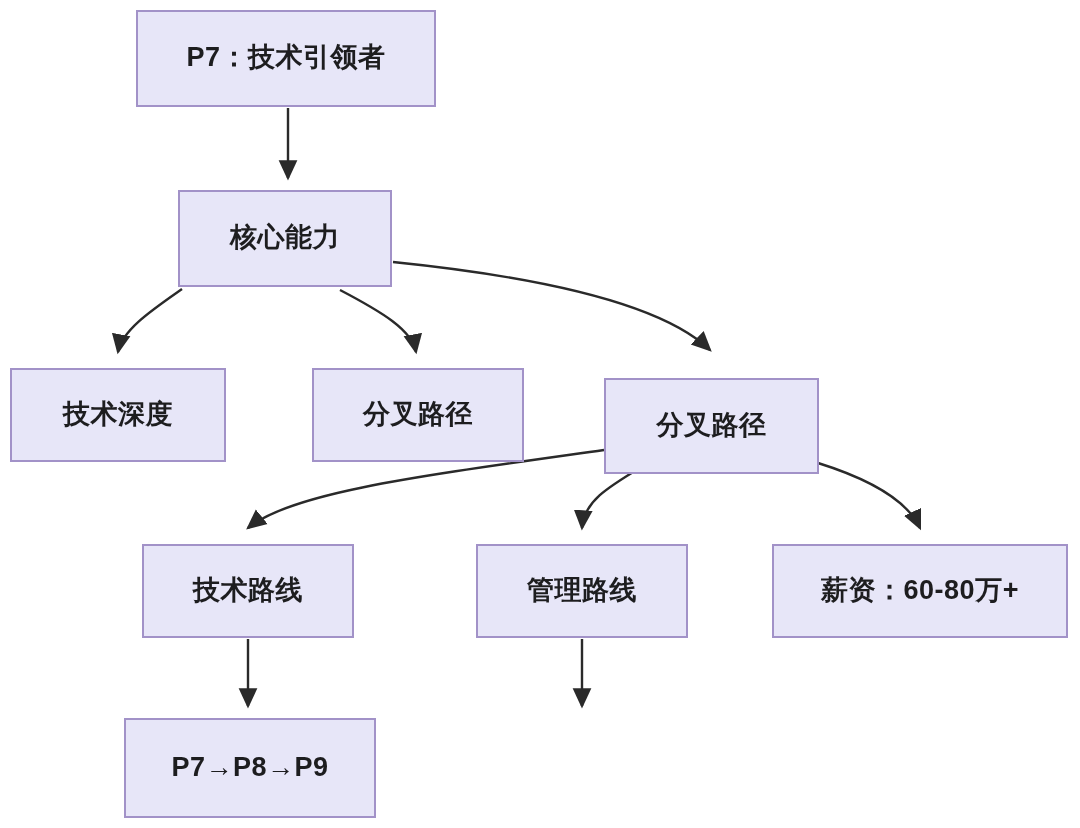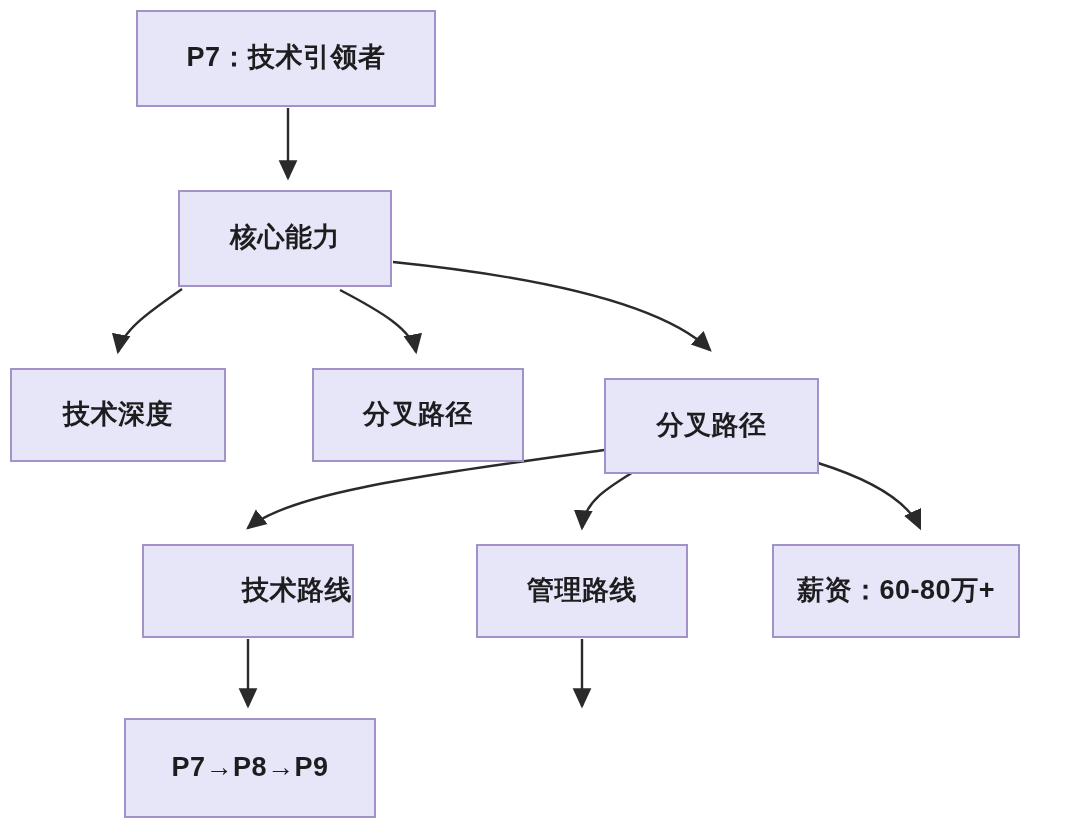--- a/index.html
+++ b/index.html
@@ -91,29 +91,29 @@
   </div>
 
   <div class="node" style="left:312px; top:368px; width:212px; height:94px;">
     <span class="node-label">分叉路径</span>
   </div>
 
   <div class="node" style="left:604px; top:378px; width:215px; height:96px;">
     <span class="node-label">分叉路径</span>
   </div>
 
-  <div class="node" style="left:142px; top:544px; width:212px; height:94px;justify-content:flex-end;">
+  <div class="node" style="left:142px; top:544px; width:212px; height:94px;">
     <span class="node-label">技术路线</span>
   </div>
 
   <div class="node" style="left:476px; top:544px; width:212px; height:94px;font-family:Liberation Serif, serif;">
     <span class="node-label">管理路线</span>
   </div>
 
-  <div class="node" style="left:772px; top:544px; width:248px; height:94px;">
+  <div class="node" style="left:772px; top:544px; width:296px; height:94px;">
     <span class="node-label">薪资：60-80万+</span>
   </div>
 
   <div class="node" style="left:124px; top:718px; width:252px; height:100px;">
     <span class="node-label">P7→P8→P9</span>
   </div>
 
 
 </div>
 

